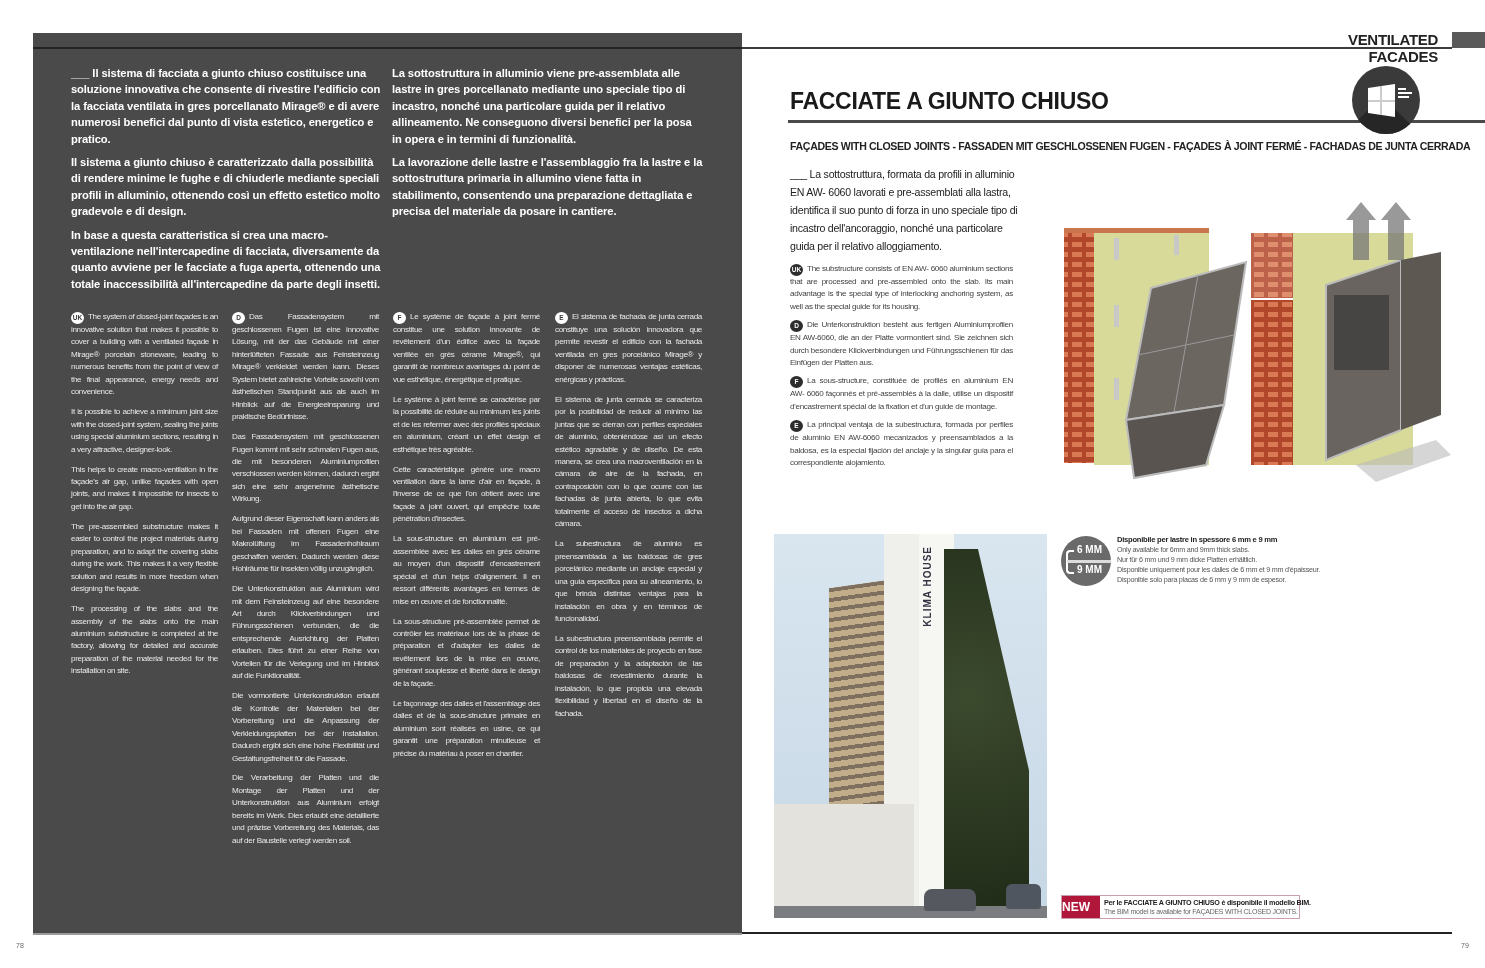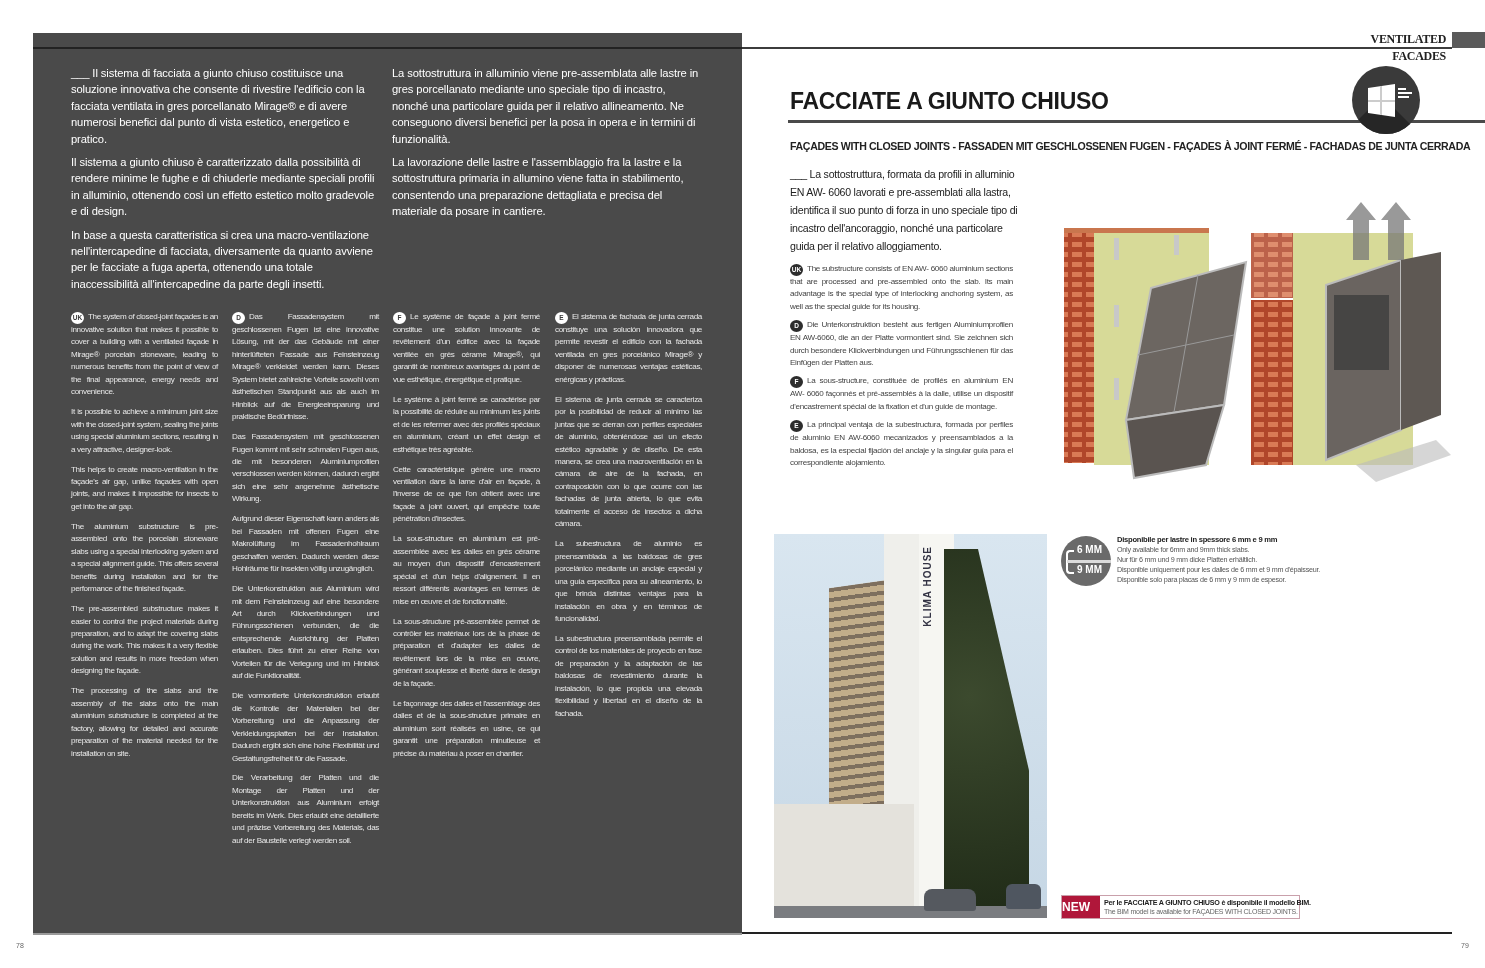--- a/index.html
+++ b/index.html
@@ -10,21 +10,21 @@
   .left-panel {
     position: absolute; left: 33px; top: 33px; width: 709px; height: 901px;
     background: #4a4a4a;
   }
   .left-topline { position: absolute; left: 33px; top: 47px; width: 709px; height: 2px; background: #222; }
   .left-bottomline { position: absolute; left: 33px; top: 933px; width: 709px; height: 2px; background: #9a9a9a; }
 
   .it-col {
     position: absolute; top: 65px; width: 312px;
     font-family: "Liberation Sans Narrow", "Liberation Sans", sans-serif;
-    font-weight: normal; color: #ffffff; font-size: 11.2px; line-height: 16.4px;
+    font-weight: bold; color: #ffffff; font-size: 11.2px; line-height: 16.4px;
     letter-spacing: -0.1px;
   }
   .it-col p { margin-bottom: 7px; }
   .it-col.c1 { left: 71px; }
   .it-col.c2 { left: 392px; }
 
   .lang-col {
     position: absolute; top: 311px; width: 147px;
     color: #e8e8e8; font-size: 8.1px; line-height: 12.45px;
     text-align: justify; letter-spacing: -0.35px;
@@ -40,22 +40,22 @@
     background: #fff; color: #3a3a3a; font-weight: bold; font-size: 6.5px;
     line-height: 12px; text-align: center; margin-right: 4px; vertical-align: -1px;
     letter-spacing: 0;
   }
   .badge.dark { background: #2d2d2d; color: #fff; }
 
   
   .right-topline { position: absolute; left: 742px; top: 47px; width: 710px; height: 2px; background: #3c3c3c; }
   .section-tag {
     position: absolute; left: 1337px; top: 31px; height: 17px; width: 115px;
-    font-weight: bold; font-size: 12px; color: #222; text-align: right; padding-right: 6px;
-    line-height: 17px; letter-spacing: -0.3px; font-family: Liberation Serif, serif;
+    font-weight: bold; font-size: 15px; color: #222; text-align: right; padding-right: 14px;
+    line-height: 17px; letter-spacing: -0.3px;
   }
   .section-tag-bar { position: absolute; left: 1452px; top: 32px; width: 33px; height: 16px; background: #5a5a5a; }
 
   .page-title {
     position: absolute; left: 790px; top: 88px; font-size: 23px; font-weight: bold;
     color: #1a1a1a; letter-spacing: -0.3px;
   }
   .title-underline { position: absolute; left: 788px; top: 120px; width: 697px; height: 3px; background: #4a4a4a; }
 
   .title-icon {
@@ -141,21 +141,20 @@
 </div>
 <div class="it-col c2">
   <p>La sottostruttura in alluminio viene pre-assemblata alle lastre in gres porcellanato mediante uno speciale tipo di incastro, nonché una particolare guida per il relativo allineamento. Ne conseguono diversi benefici per la posa in opera e in termini di funzionalità.</p>
   <p>La lavorazione delle lastre e l'assemblaggio fra la lastre e la sottostruttura primaria in allumino viene fatta in stabilimento, consentendo una preparazione dettagliata e precisa del materiale da posare in cantiere.</p>
 </div>
 
 <div class="lang-col l1">
   <p><span class="badge">UK</span><span>The system of closed-joint façades is an innovative solution that makes it possible to cover a building with a ventilated façade in Mirage® porcelain stoneware, leading to numerous benefits from the point of view of the final appearance, energy needs and convenience.</span></p>
   <p>It is possible to achieve a minimum joint size with the closed-joint system, sealing the joints using special aluminium sections, resulting in a very attractive, designer-look.</p>
   <p>This helps to create macro-ventilation in the façade's air gap, unlike façades with open joints, and makes it impossible for insects to get into the air gap.</p>
-  <p>The aluminium substructure is pre-assembled onto the porcelain stoneware slabs using a special interlocking system and a special alignment guide. This offers several benefits during installation and for the performance of the finished façade.</p>
   <p>The pre-assembled substructure makes it easier to control the project materials during preparation, and to adapt the covering slabs during the work. This makes it a very flexible solution and results in more freedom when designing the façade.</p>
   <p>The processing of the slabs and the assembly of the slabs onto the main aluminium substructure is completed at the factory, allowing for detailed and accurate preparation of the material needed for the installation on site.</p>
 </div>
 <div class="lang-col l2">
   <p><span class="badge">D</span><span>Das Fassadensystem mit geschlossenen Fugen ist eine innovative Lösung, mit der das Gebäude mit einer hinterlüfteten Fassade aus Feinsteinzeug Mirage® verkleidet werden kann. Dieses System bietet zahlreiche Vorteile sowohl vom ästhetischen Standpunkt aus als auch im Hinblick auf die Energieeinsparung und praktische Bedürfnisse.</span></p>
   <p>Das Fassadensystem mit geschlossenen Fugen kommt mit sehr schmalen Fugen aus, die mit besonderen Aluminiumprofilen verschlossen werden können, dadurch ergibt sich eine sehr angenehme ästhetische Wirkung.</p>
   <p>Aufgrund dieser Eigenschaft kann anders als bei Fassaden mit offenen Fugen eine Makrolüftung im Fassadenhohlraum geschaffen werden. Dadurch werden diese Hohlräume für Insekten völlig unzugänglich.</p>
   <p>Die Unterkonstruktion aus Aluminium wird mit dem Feinsteinzeug auf eine besondere Art durch Klickverbindungen und Führungsschienen verbunden, die die entsprechende Ausrichtung der Platten erlauben. Dies führt zu einer Reihe von Vorteilen für die Verlegung und im Hinblick auf die Funktionalität.</p>
   <p>Die vormontierte Unterkonstruktion erlaubt die Kontrolle der Materialien bei der Vorbereitung und die Anpassung der Verkleidungsplatten bei der Installation. Dadurch ergibt sich eine hohe Flexibilität und Gestaltungsfreiheit für die Fassade.</p>
   <p>Die Verarbeitung der Platten und die Montage der Platten und der Unterkonstruktion aus Aluminium erfolgt bereits im Werk. Dies erlaubt eine detaillierte und präzise Vorbereitung des Materials, das auf der Baustelle verlegt werden soll.</p>

